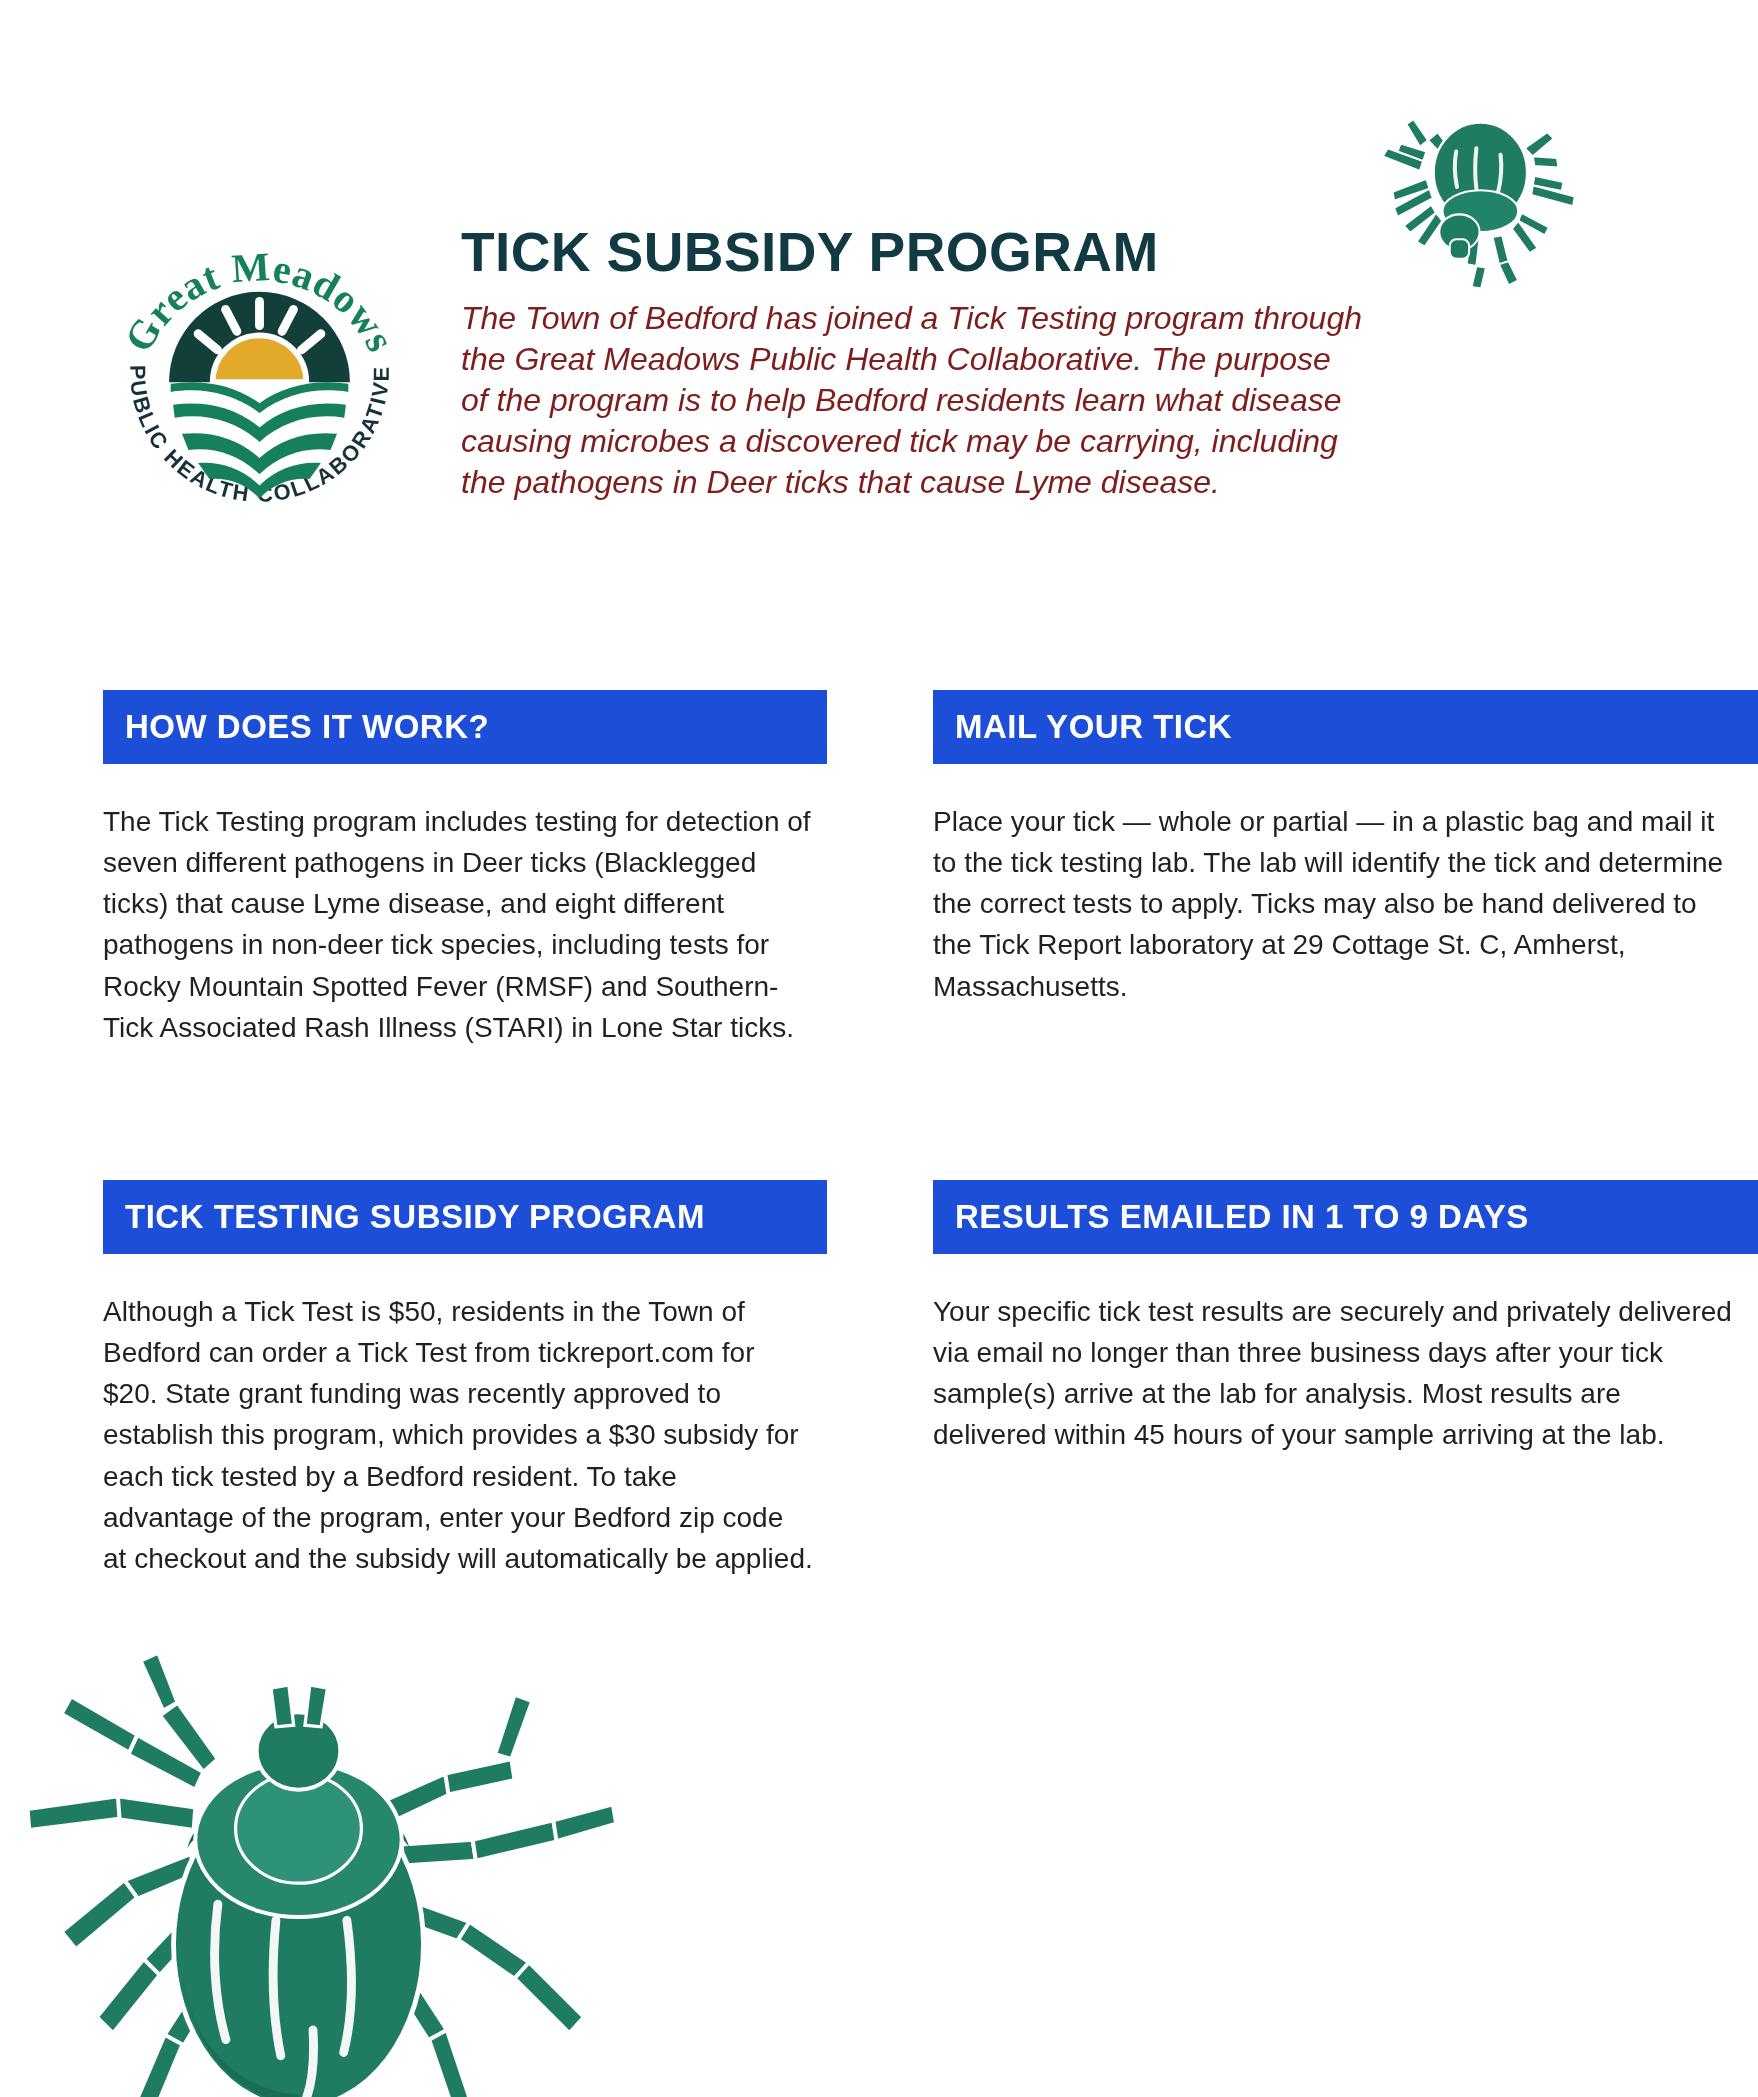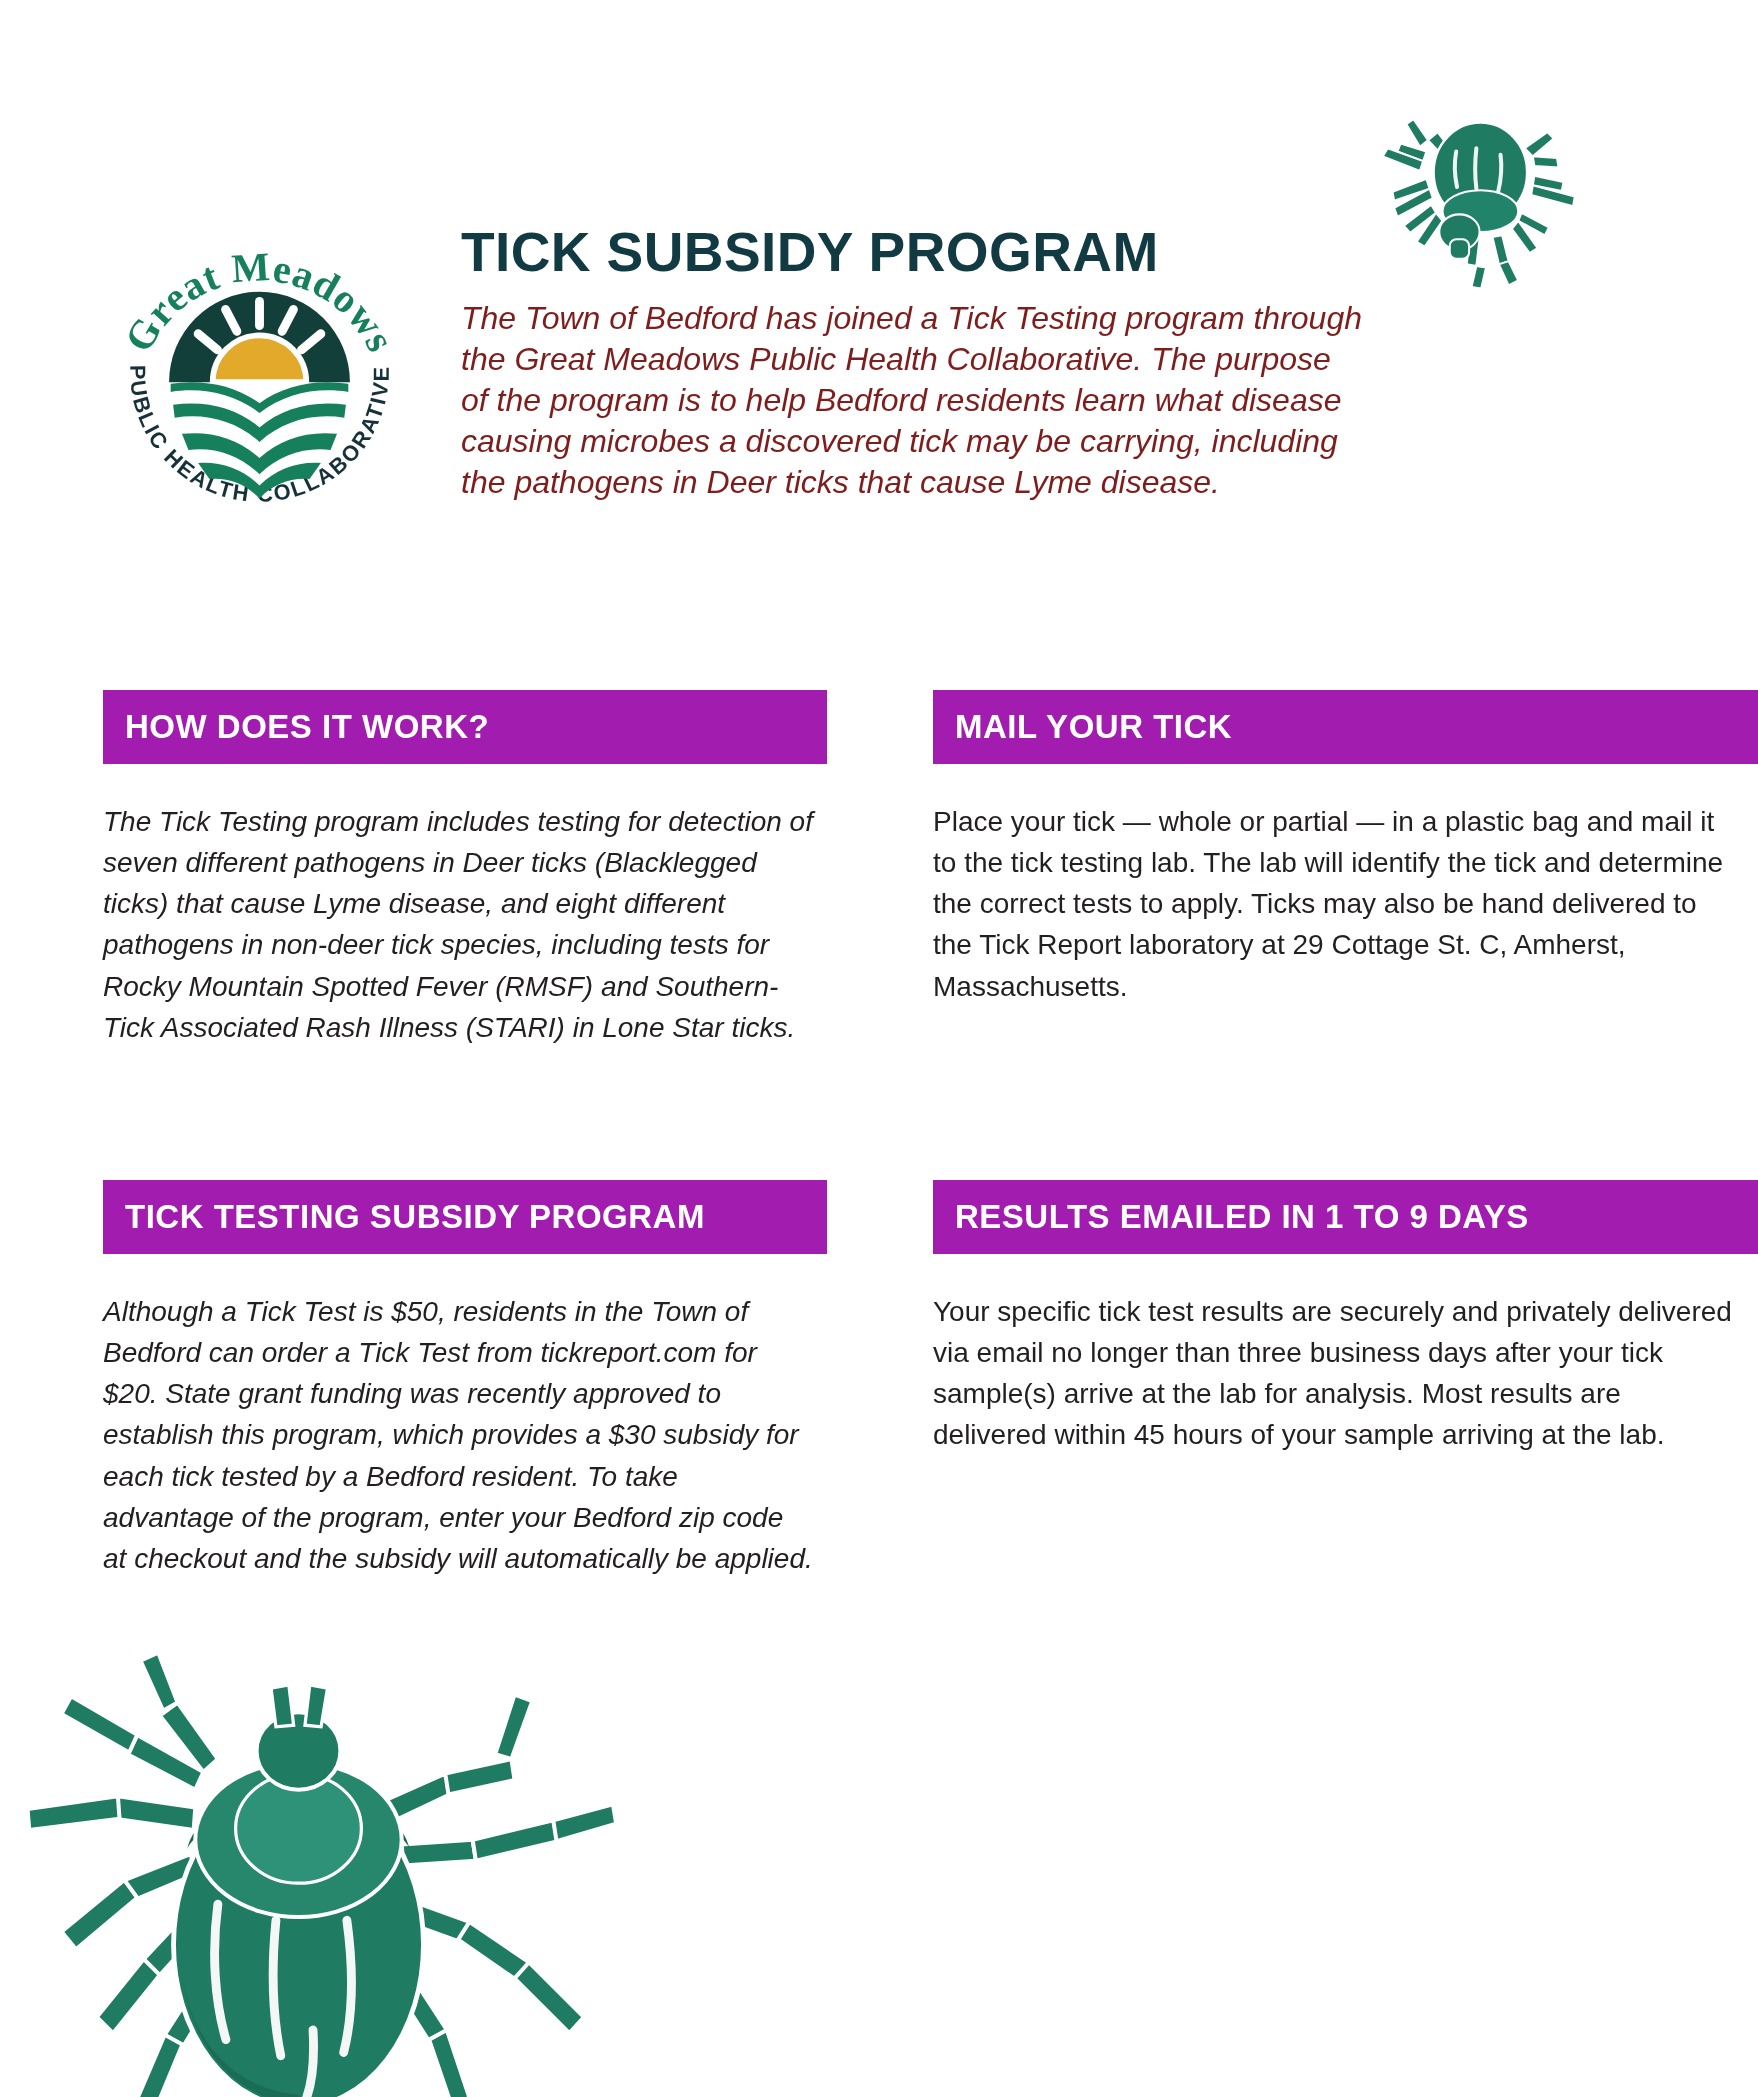--- a/index.html
+++ b/index.html
@@ -96,21 +96,21 @@
     height: 2097px;
   }
 
   .col-left  { position: absolute; left: 103px;  width: 724px; }
   .col-right { position: absolute; left: 933px; width: 837px; }
 
   .row-top    { top: 690px; }
   .row-bottom { top: 1180px; }
 
   .sec-bar {
-    background: #a21caf;
+    background: #1d4ed8;
     height: 74px;
     display: flex;
     align-items: center;
     padding-left: 22px;
   }
 
   .sec-bar-title {
     color: #ffffff;
     font-family: "Liberation Sans", sans-serif;
     font-weight: 700;
@@ -124,21 +124,21 @@
     font-family: "Liberation Sans", sans-serif;
     font-size: 28px;
     line-height: 1.47;
     color: #231f20;
   }
 
   .sec-body p + p { margin-top: 31px; }
 
   
   .col-right .sec-body { width: 807px; }
-  .col-left  .sec-body { width: 710px; font-style: italic; }
+  .col-left  .sec-body { width: 710px; }
 </style>
 </head>
 <body>
 
 <div class="page">
 
   <div class="header">
 
     <div class="logo-wrap">
       <svg class="logo-svg" viewBox="0 0 400 400">

